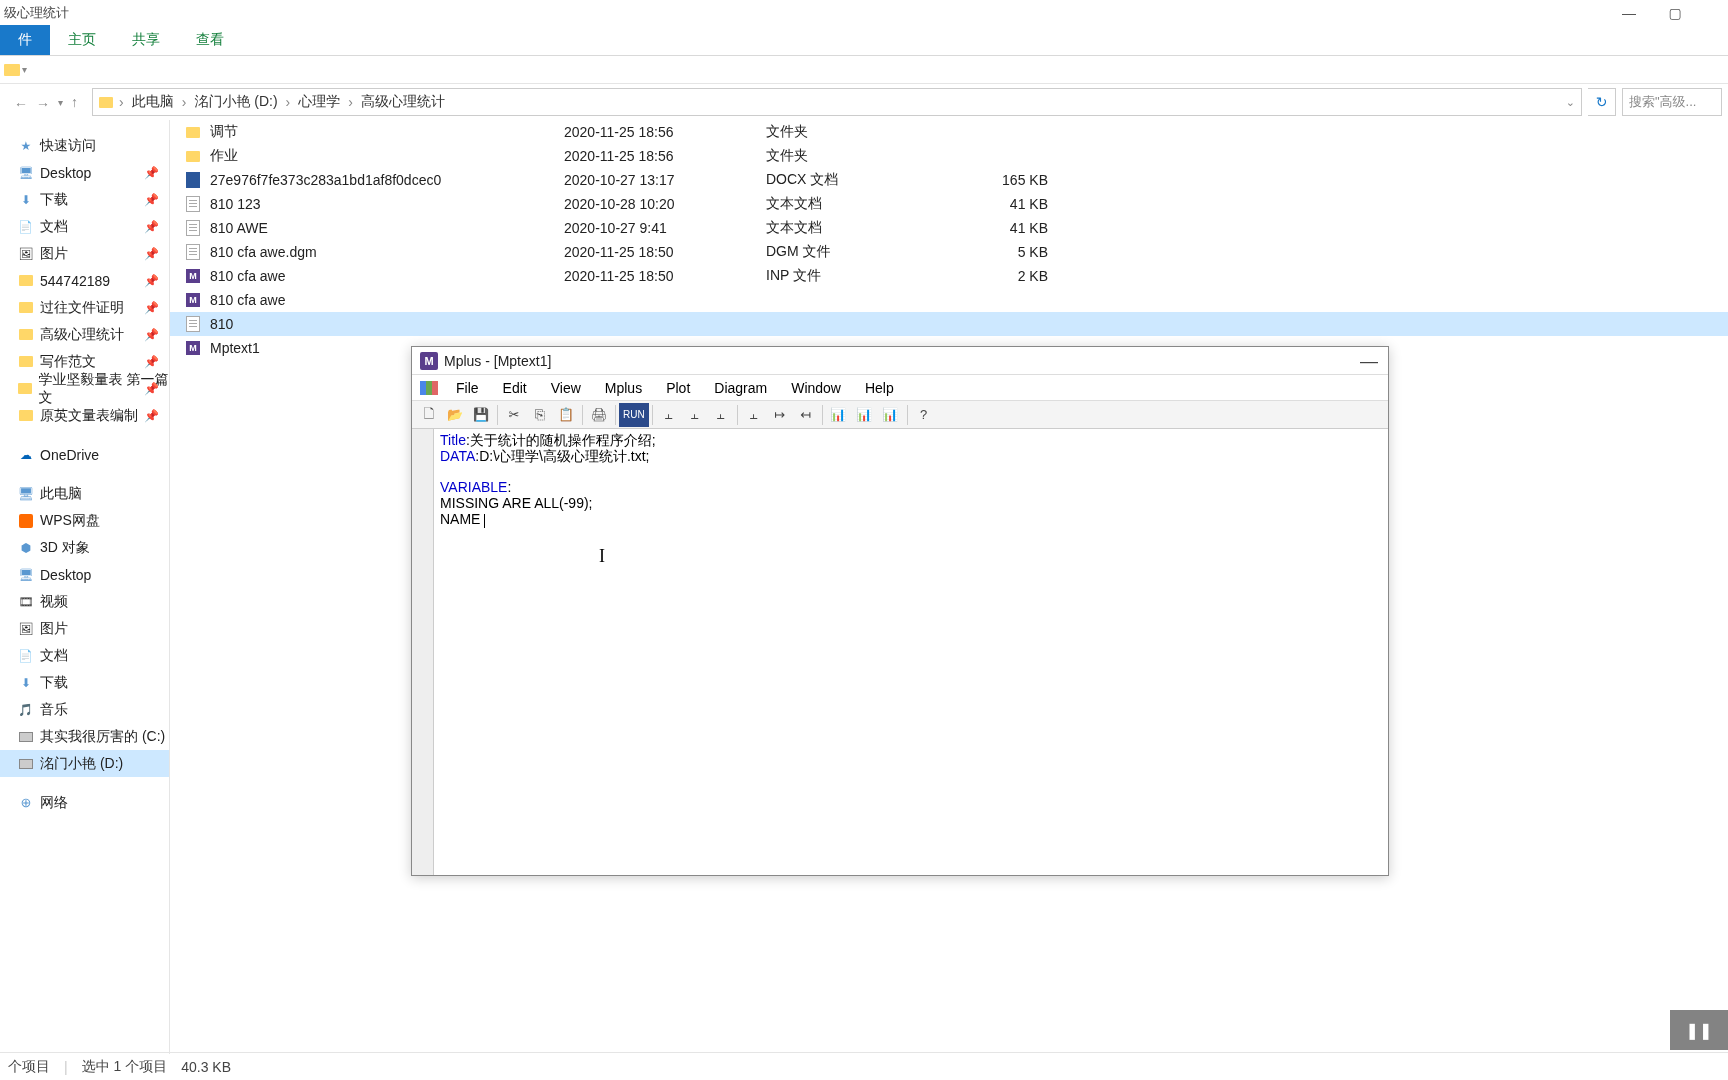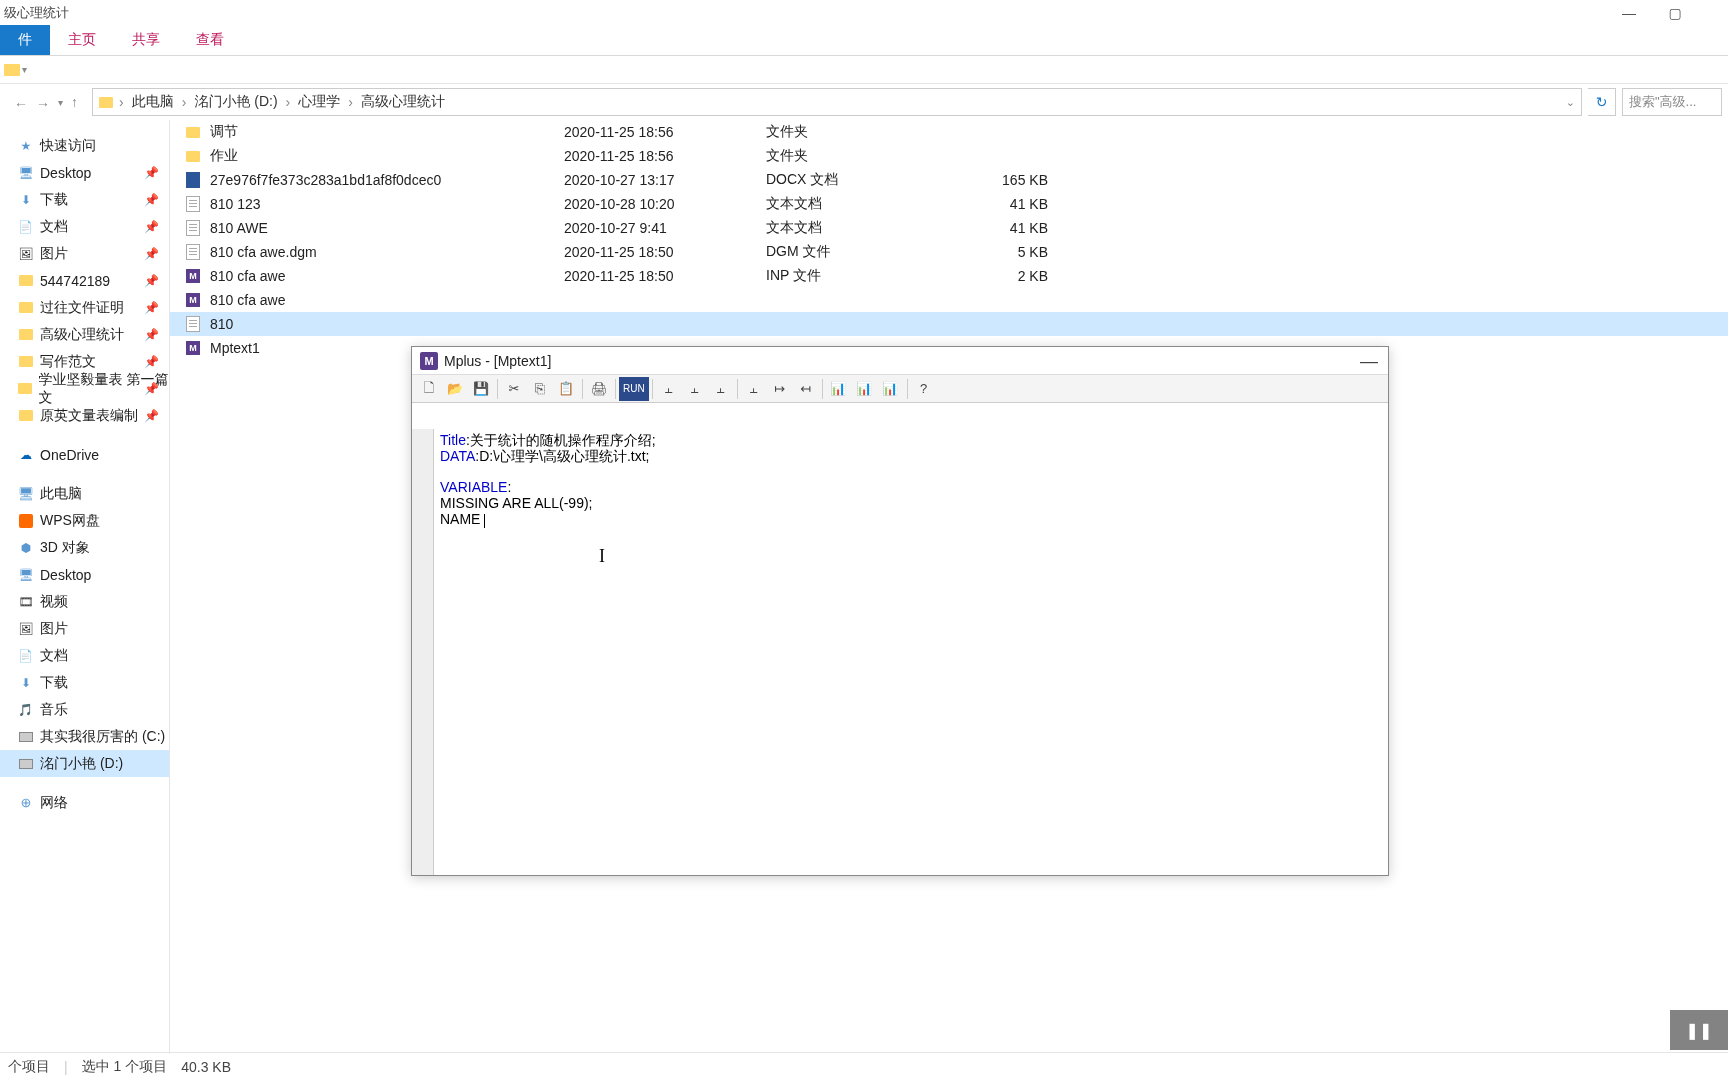--- a/index.html
+++ b/index.html
@@ -7,21 +7,21 @@
 
 
 .explorer { position: absolute; left: 0; top: 0; width: 1728px; height: 1080px; background: #fff; }
 
 .title-bar { height: 26px; display: flex; align-items: center; padding: 0 4px; }
 .title-bar .title-text { font-size: 13px; color: #444; font-family: Liberation Serif, serif; }
 .title-controls { position: absolute; right: 0; top: 0; display: flex; }
 .title-controls div { width: 46px; height: 26px; display: flex; align-items: center; justify-content: center; color: #555; font-size: 14px; }
 
 .ribbon-tabs { height: 30px; display: flex; align-items: flex-end; border-bottom: 1px solid #d9d9d9; }
-.ribbon-tab { padding: 6px 18px; font-size: 14px; color: #be185d; cursor: pointer; }
+.ribbon-tab { padding: 6px 18px; font-size: 14px; color: #15803d; cursor: pointer; }
 .ribbon-tab.file { background: #1979ca; color: #fff; }
 
 .quick-bar { height: 28px; display: flex; align-items: center; padding-left: 4px; background: #fff; border-bottom: 1px solid #e5e5e5; }
 .folder-yellow { width: 16px; height: 12px; background: #ffd768; border-radius: 1px; display: inline-block; }
 
 .address-row { height: 36px; display: flex; align-items: center; padding: 4px 6px; gap: 6px; }
 .nav-arrows { display: flex; align-items: center; gap: 8px; padding: 0 8px; color: #888; }
 .nav-arrows span { cursor: pointer; font-size: 14px; }
 .address-box { flex: 1; height: 28px; border: 1px solid #ccc; display: flex; align-items: center; padding: 0 6px; gap: 4px; color: #333; font-size: 14px; }
 .address-box .crumb { padding: 0 2px; }
@@ -414,20 +414,31 @@
   </div>
 
 </div>
 
 <div class="mplus">
   <div class="mplus-title">
     <span class="logo">M</span>
     <span class="ttext">Mplus - [Mptext1]</span>
     <span class="winmin">—</span>
   </div>
+  <div class="mplus-menu">
+    <span class="sysicon"></span>
+    <span class="mi">File</span>
+    <span class="mi">Edit</span>
+    <span class="mi">View</span>
+    <span class="mi">Mplus</span>
+    <span class="mi">Plot</span>
+    <span class="mi">Diagram</span>
+    <span class="mi">Window</span>
+    <span class="mi">Help</span>
+  </div>
   <div class="mplus-toolbar">
     <span class="tbtn">🗋</span>
     <span class="tbtn">📂</span>
     <span class="tbtn">💾</span>
     <span class="tsep"></span>
     <span class="tbtn">✂</span>
     <span class="tbtn">⎘</span>
     <span class="tbtn">📋</span>
     <span class="tsep"></span>
     <span class="tbtn">🖨</span>

